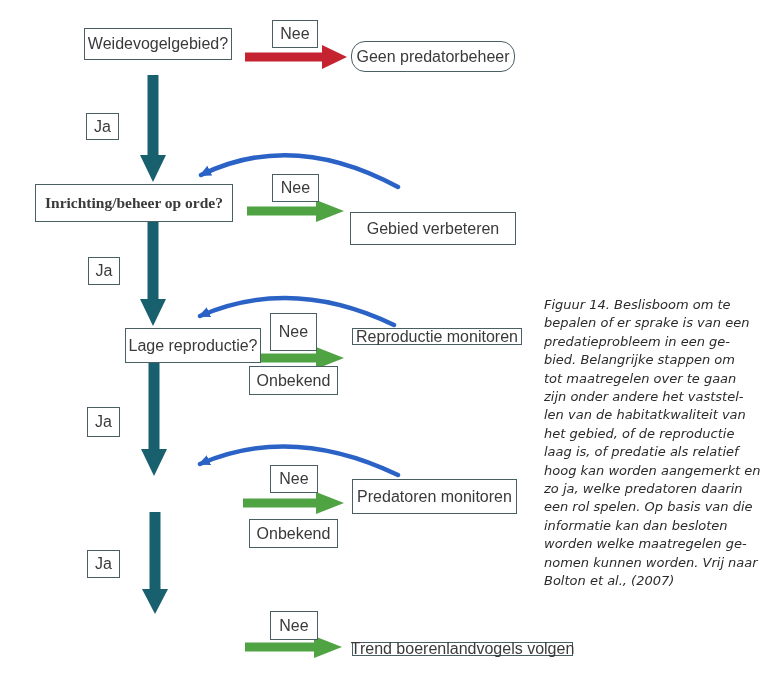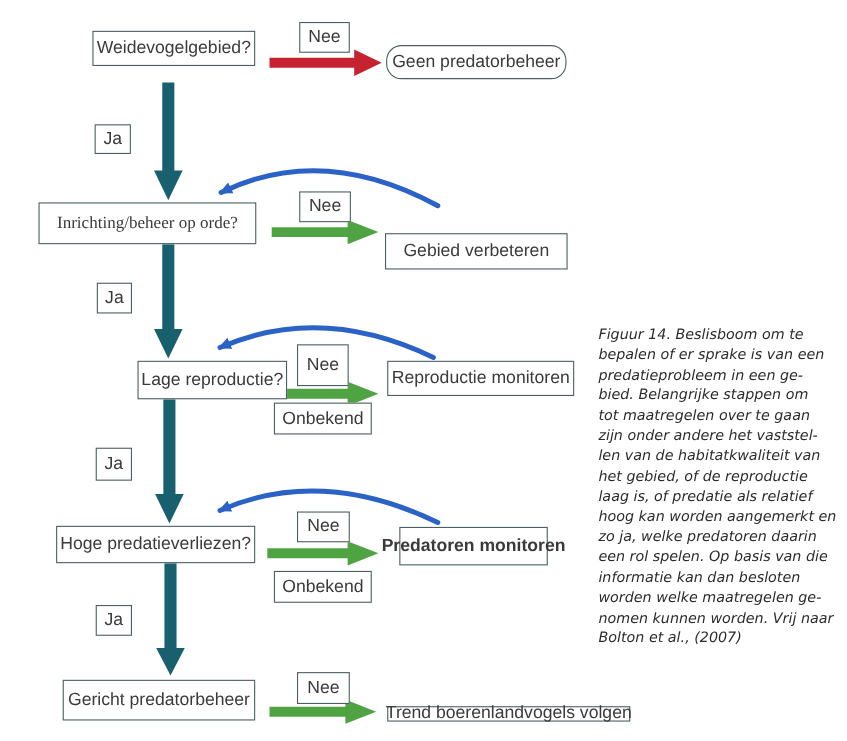--- a/index.html
+++ b/index.html
@@ -6,21 +6,21 @@
   #stage{
     position:relative;width:770px;height:674px;background:#ffffff;
     font-family:"Liberation Sans",sans-serif;overflow:hidden;
   }
   .box{
     position:absolute;background:#ffffff;border:1.5px solid #4a5f63;
     display:flex;align-items:center;justify-content:center;
     font-size:16px;color:#3a3a3a;white-space:nowrap;z-index:2;
     box-sizing:border-box;
   }
-  .serif{font-family:"Liberation Serif",serif;font-size:15.5px;}
+  .serif{font-family:"Liberation Serif",serif;font-size:15.5px;font-weight:bold;}
   #arrow-layer{position:absolute;left:0;top:0;z-index:1;pointer-events:none;}
   #figure-caption{
     position:absolute;left:544px;top:296px;width:230px;
     font-family:"DejaVu Sans",sans-serif;font-style:italic;
     font-size:13px;line-height:18.4px;color:#2b2b2b;
     white-space:pre-line;z-index:2;
   }
 </style>
 </head>
 <body>
@@ -84,30 +84,28 @@
   <div class="box" style="left:86px;top:113px;width:33px;height:27px;">Ja</div>
 
   <div class="box serif" style="left:35px;top:184px;width:198px;height:38px;">Inrichting/beheer op orde?</div>
   <div class="box" style="left:272px;top:174px;width:47px;height:28px;">Nee</div>
   <div class="box" style="left:350px;top:188px;width:166px;height:33px;margin-top:24px;">Gebied verbeteren</div>
   <div class="box" style="left:88px;top:257px;width:32px;height:28px;">Ja</div>
 
   <div class="box" style="left:95px;top:328px;width:136px;height:35px;margin-left:30px;">Lage reproductie?</div>
   <div class="box" style="left:270px;top:313px;width:47px;height:38px;">Nee</div>
   <div class="box" style="left:249px;top:366px;width:89px;height:29px;">Onbekend</div>
-  <div class="box" style="left:352px;top:328px;width:170px;height:32px;">Reproductie monitoren</div>
+  <div class="box" style="left:352px;top:328px;width:170px;height:17px;">Reproductie monitoren</div>
   <div class="box" style="left:87px;top:407px;width:33px;height:30px;">Ja</div>
 
-  <div class="box" style="left:51px;top:478px;width:181px;height:34px;">Hoge predatieverliezen?</div>
   <div class="box" style="left:270px;top:465px;width:48px;height:28px;">Nee</div>
   <div class="box" style="left:249px;top:519px;width:89px;height:29px;">Onbekend</div>
-  <div class="box" style="left:363px;top:479px;width:135px;height:35px;font-weight:bold;">Predatoren monitoren</div>
+  <div class="box" style="left:352px;top:479px;width:165px;height:35px;">Predatoren monitoren</div>
   <div class="box" style="left:87px;top:550px;width:33px;height:28px;">Ja</div>
 
-  <div class="box" style="left:57px;top:618px;width:175px;height:37px;">Gericht predatorbeheer</div>
   <div class="box" style="left:270px;top:611px;width:48px;height:29px;">Nee</div>
   <div class="box" style="left:352px;top:623px;width:221px;height:14px;margin-top:19px;">Trend boerenlandvogels volgen</div>
 
   <div id="figure-caption">Figuur 14. Beslisboom om te
 bepalen of er sprake is van een
 predatieprobleem in een ge-
 bied. Belangrijke stappen om
 tot maatregelen over te gaan
 zijn onder andere het vaststel-
 len van de habitatkwaliteit van

